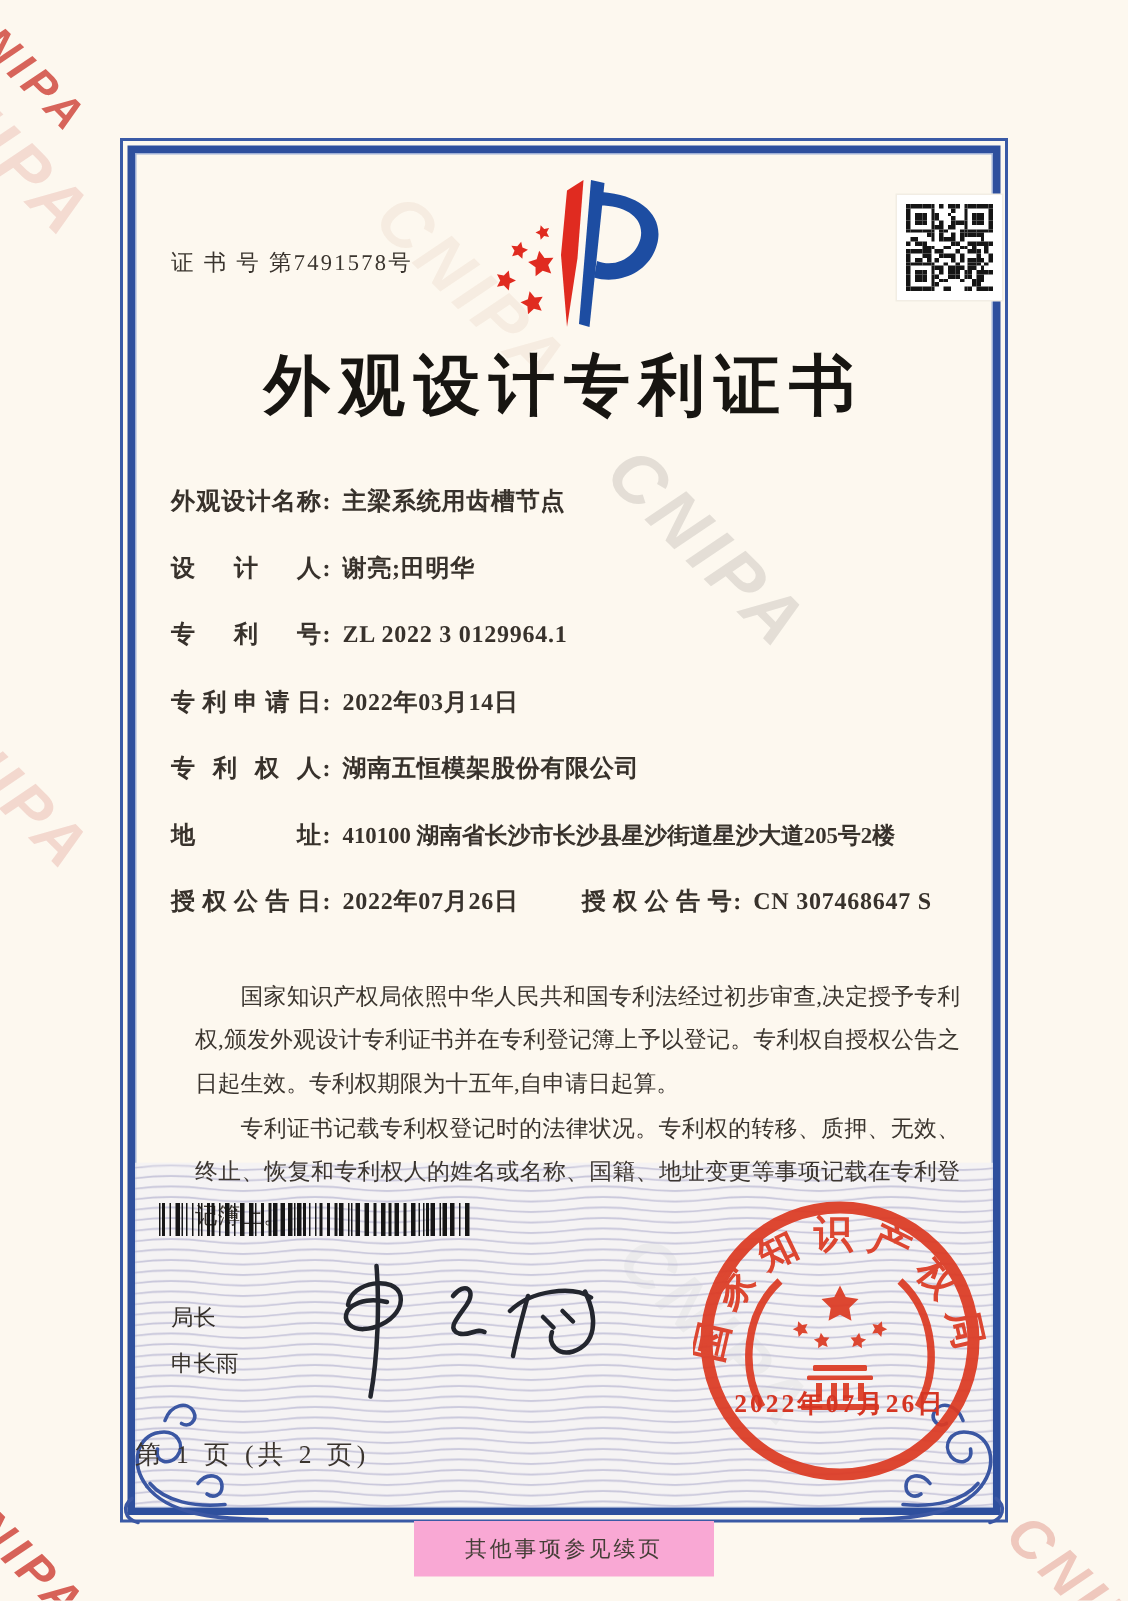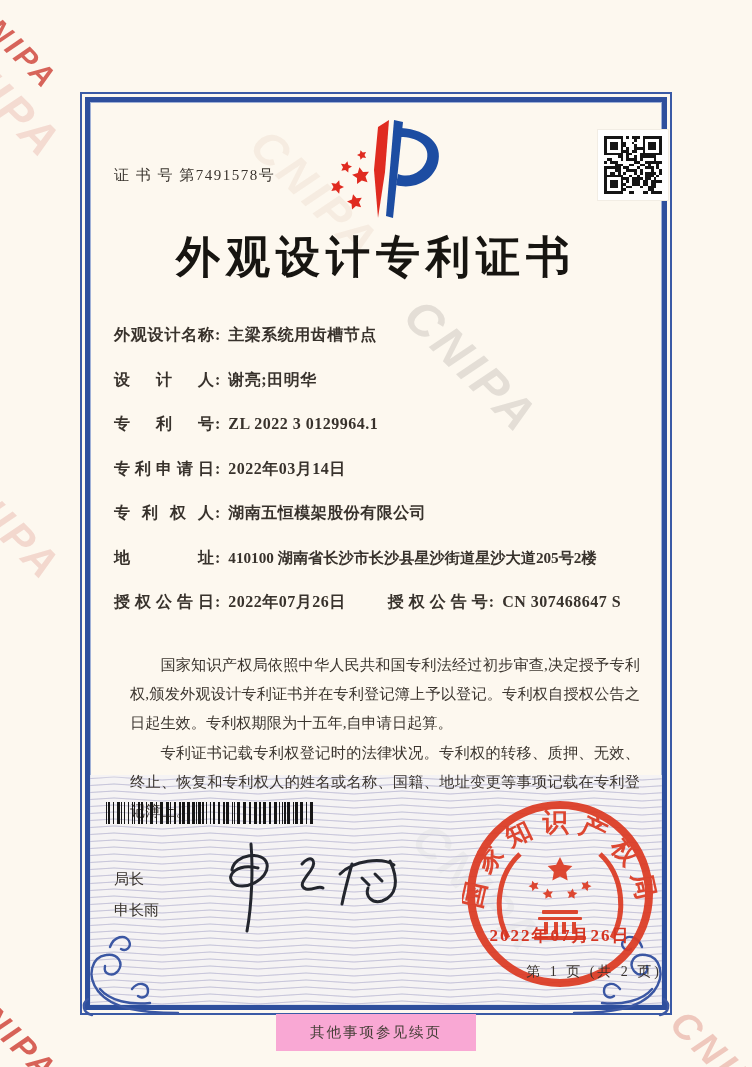--- a/index.html
+++ b/index.html
@@ -61,22 +61,22 @@
       text-align:justify;color:#3b352f;margin-top:16px;}
   .paras p{margin:0;text-indent:2em;}
 
   
   .barcode{position:absolute;left:14px;top:700px;}
   .signer{position:absolute;left:24px;top:762px;font-size:15px;line-height:31px;color:#35302a;}
   .autograph{position:absolute;left:112px;top:736px;}
   .seal{position:absolute;left:372px;top:694px;width:196px;height:196px;}
   .seal-date{position:absolute;left:360px;top:822px;width:220px;text-align:center;
       color:#d53523;font-size:17px;letter-spacing:2px;font-weight:600;}
-  .page-no{position:absolute;left:0;right:0;bottom:24px;text-align:right;
-      font-size:14px;letter-spacing:3px;color:#3a342e;}
+  .page-no{position:absolute;left:0;right:0;bottom:24px;text-align:left;
+      font-size:17px;letter-spacing:3px;color:#3a342e;}
 
   
   .note{position:absolute;left:50%;top:1014px;transform:translateX(-50%);
       background:#f9a8d4;padding:9px 34px;font-size:14.5px;letter-spacing:2px;color:#453e37;}
 </style>
 </head>
 <body>
 
 <span class="wm wm-tl-red">CNIPA</span>
 <span class="wm wm-tl-pink">CNIPA</span>

